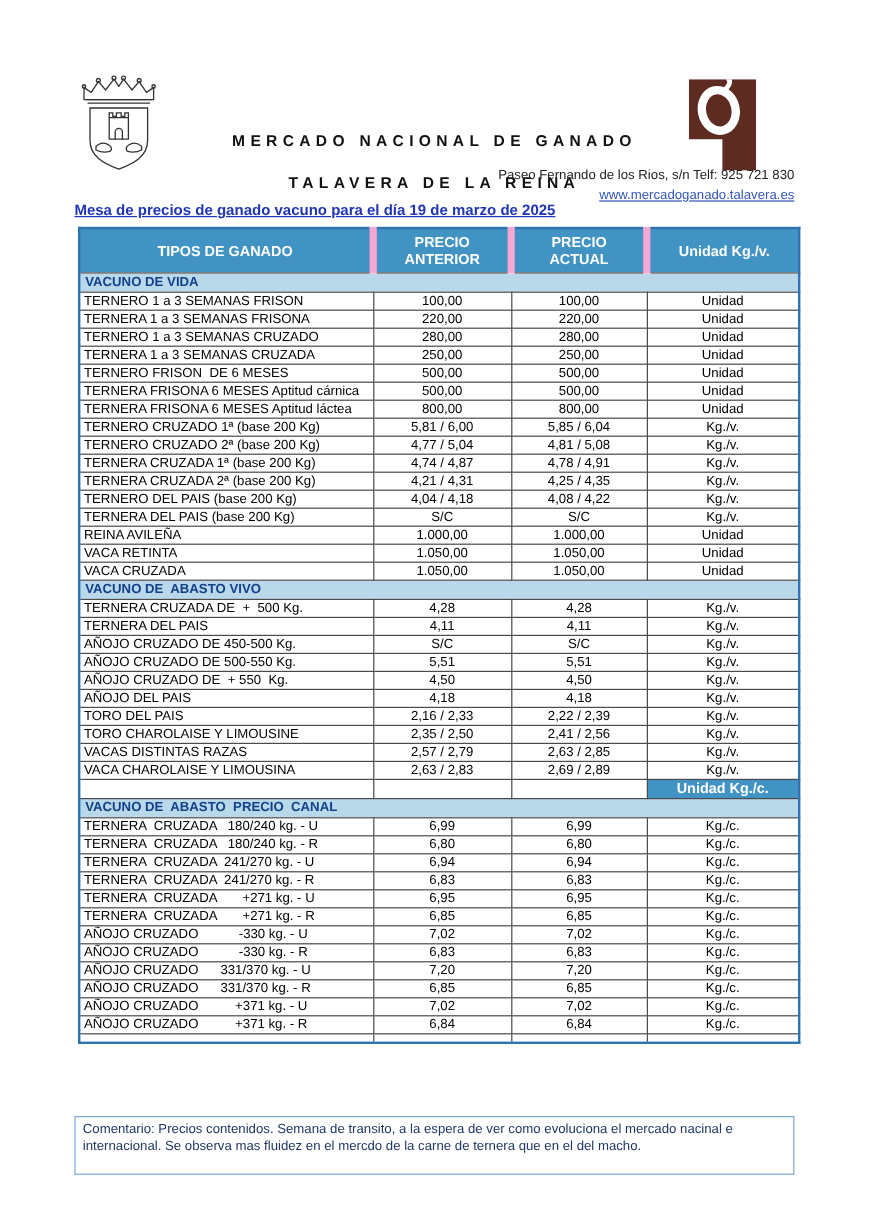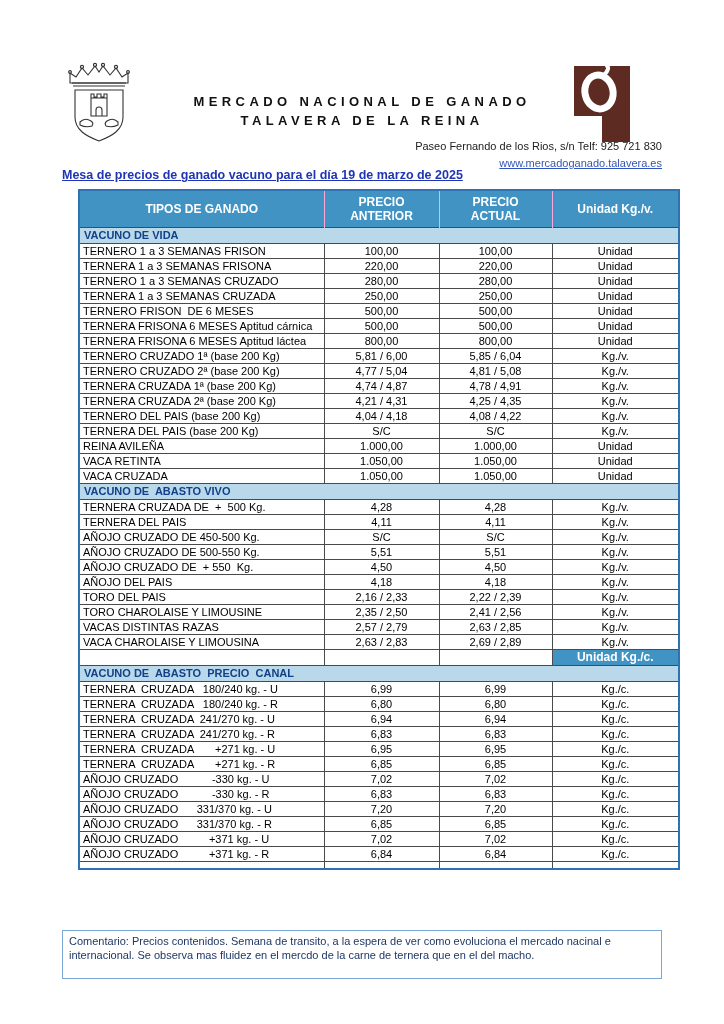--- a/index.html
+++ b/index.html
@@ -2,37 +2,37 @@
 <html><head>
 <meta charset="utf-8">
 <style>
   * { margin:0; padding:0; box-sizing:border-box; }
   body { background:#fff; font-family:"Liberation Sans", sans-serif; }
   .page { position:relative; width:724px; height:1024px; background:#fff; overflow:hidden; }
 
   
   .crest { position:absolute; left:60px; top:62px; width:78px; height:84px; }
   .org-name { position:absolute; left:130px; right:130px; top:92px; text-align:center; color:#111; }
-  .org-name .l1, .org-name .l2 { font-weight:bold; font-size:13px; letter-spacing:0.34em; line-height:19px; white-space:nowrap; }
+  .org-name .l1, .org-name .l2 { font-weight:bold; font-size:13px; letter-spacing:0.34em; line-height:19px; white-space:nowrap;margin-top:16px; }
   .logo { position:absolute; right:94px; top:66px; width:56px; height:76px; }
   .address-block { position:absolute; right:62px; top:139px; text-align:right; }
   .address-line { font-size:11px; color:#222; line-height:14px;margin-left:16px; }
   .website-link { font-size:11px; color:#3355bb; text-decoration:underline; line-height:14px; cursor:pointer; display:inline-block; }
 
   
   .doc-title { position:absolute; left:62px; top:168px; font-size:12.5px; font-weight:bold;
                color:#1f35b5; text-decoration:underline; }
 
   
-  table.price-table { position:absolute; left:78px; top:189px; width:600px; border-collapse:collapse;
+  table.price-table { position:absolute; left:65px; top:189px; width:600px; border-collapse:collapse;
                       table-layout:fixed; border:2px solid #2e74b5; }
   col.c1 { width:245px; } col.c2 { width:115px; } col.c3 { width:113px; } col.c4 { width:127px; }
   .price-table th { background:#4193c4; color:#fff; font-size:12px; font-weight:bold; text-align:center;
                     vertical-align:middle; height:37px; line-height:14px; white-space:pre-line;
-                    border-left:1px solid #f9a8d4; }
+                    border-left:6px solid #f9a8d4; }
   .price-table th:first-child { border-left:none; }
   .price-table td { border:1px solid #4a4a4a; font-size:11px; color:#000; height:15px;
                     padding:0 3px; vertical-align:middle; overflow:hidden; }
   td.section-band { background:#b9d8ea; color:#124089; font-weight:bold; font-size:11px;
                     padding-left:4px; height:16px; white-space:pre; }
   td.cell-name { text-align:left; white-space:pre;margin-top:37px; }
   td.cell-num, td.cell-unit { text-align:center; }
   td.unit-band { background:#4193c4; color:#fff; font-weight:bold; font-size:12px; text-align:center; height:16px; }
   tr.empty-row td { height:8px; }
 

